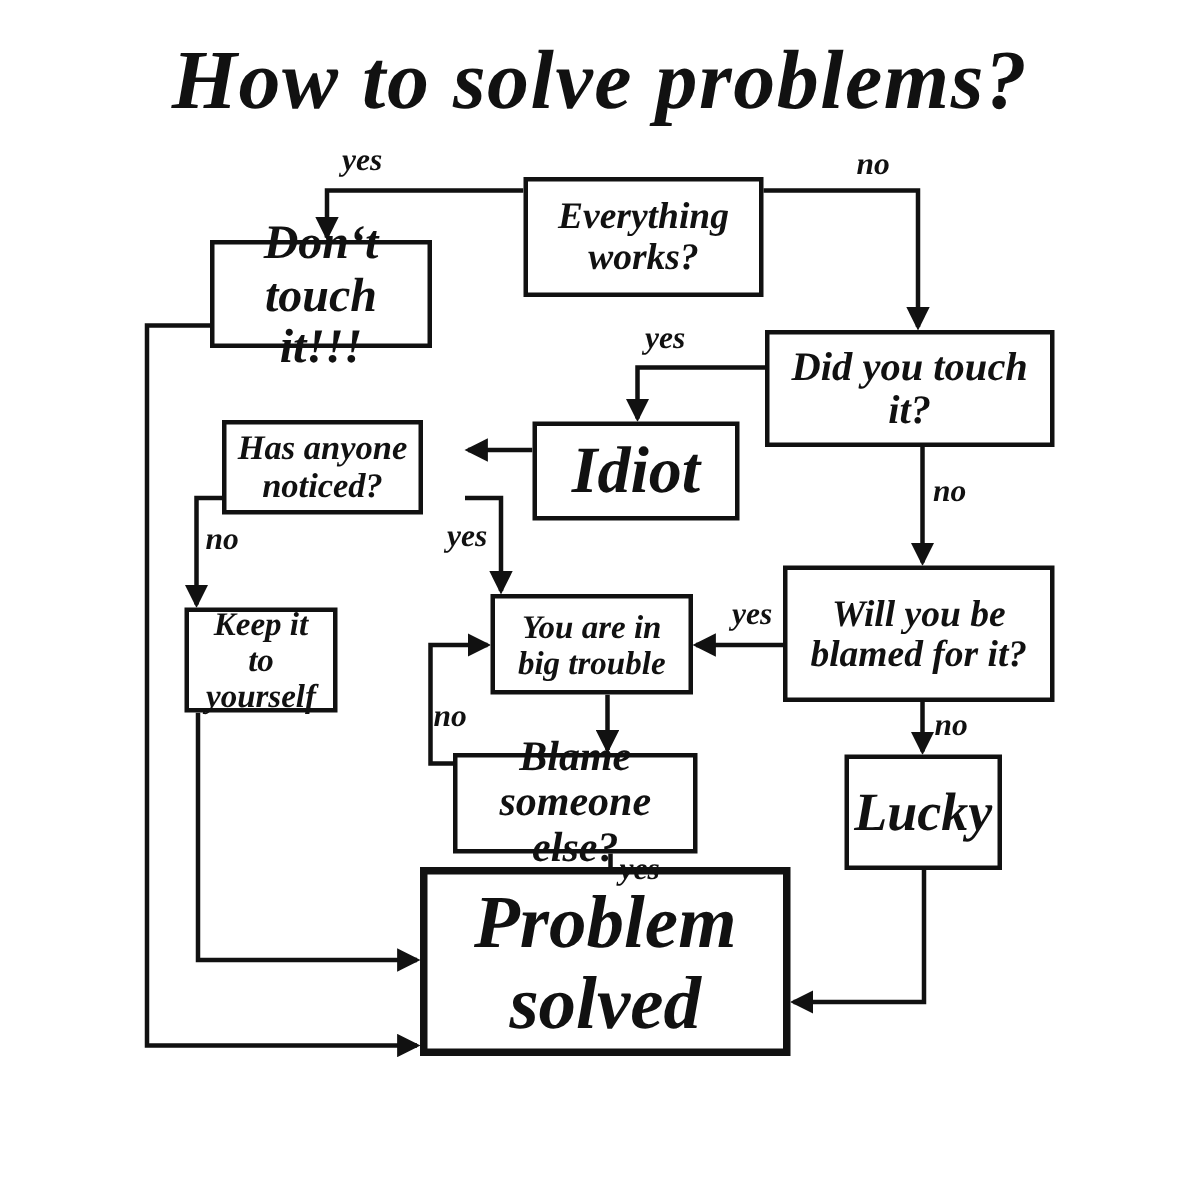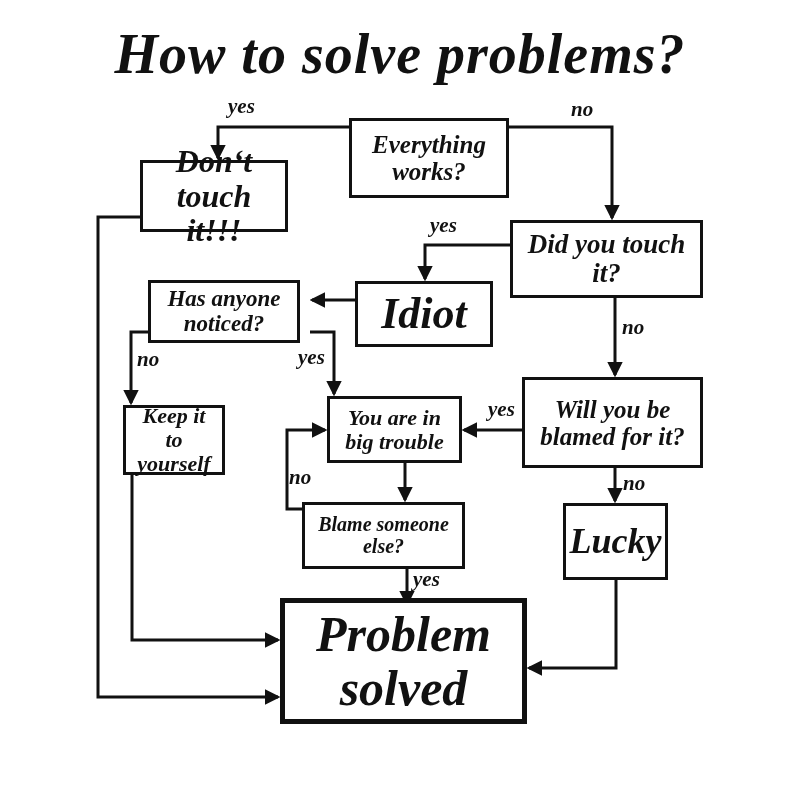--- a/index.html
+++ b/index.html
@@ -67,45 +67,45 @@
   </div>
 
   <div class="node" style="left:510px; top:220px; width:193px; height:78px; font-size:27px;">
     <span>Did you touch it?</span>
   </div>
 
   <div class="node" style="left:355px; top:281px; width:138px; height:66px; font-size:44px;">
     <span>Idiot</span>
   </div>
 
-  <div class="node" style="left:148px; top:280px; width:152px; height:63px; font-size:23px;">
+  <div class="node" style="left:148px; top:280px; width:134px; height:63px; font-size:23px;">
     <span>Has anyone noticed?</span>
   </div>
 
   <div class="node" style="left:123px; top:405px; width:102px; height:70px; font-size:22px;">
     <span>Keep it to yourself</span>
   </div>
 
   <div class="node" style="left:327px; top:396px; width:135px; height:67px; font-size:22px;">
     <span>You are in big trouble</span>
   </div>
 
   <div class="node" style="left:522px; top:377px; width:181px; height:91px; font-size:25px;">
     <span>Will you be blamed for it?</span>
   </div>
 
-  <div class="node" style="left:302px; top:502px; width:163px; height:67px; font-size:20px;">
+  <div class="node" style="left:302px; top:502px; width:163px; height:67px; font-size:28px;">
     <span>Blame someone else?</span>
   </div>
 
   <div class="node" style="left:563px; top:503px; width:105px; height:77px; font-size:36px;">
     <span>Lucky</span>
   </div>
 
-  <div class="node thick" style="left:280px; top:598px; width:247px; height:126px; font-size:50px;">
+  <div class="node thick" style="left:280px; top:578px; width:247px; height:126px; font-size:50px;">
     <span>Problem solved</span>
   </div>
 
   <div class="edge-label" style="left:228px; top:96px;">yes</div>
   <div class="edge-label" style="left:571px; top:99px;">no</div>
   <div class="edge-label" style="left:430px; top:215px;">yes</div>
   <div class="edge-label" style="left:622px; top:317px;">no</div>
   <div class="edge-label" style="left:137px; top:349px;">no</div>
   <div class="edge-label" style="left:298px; top:347px;">yes</div>
   <div class="edge-label" style="left:488px; top:399px;">yes</div>

